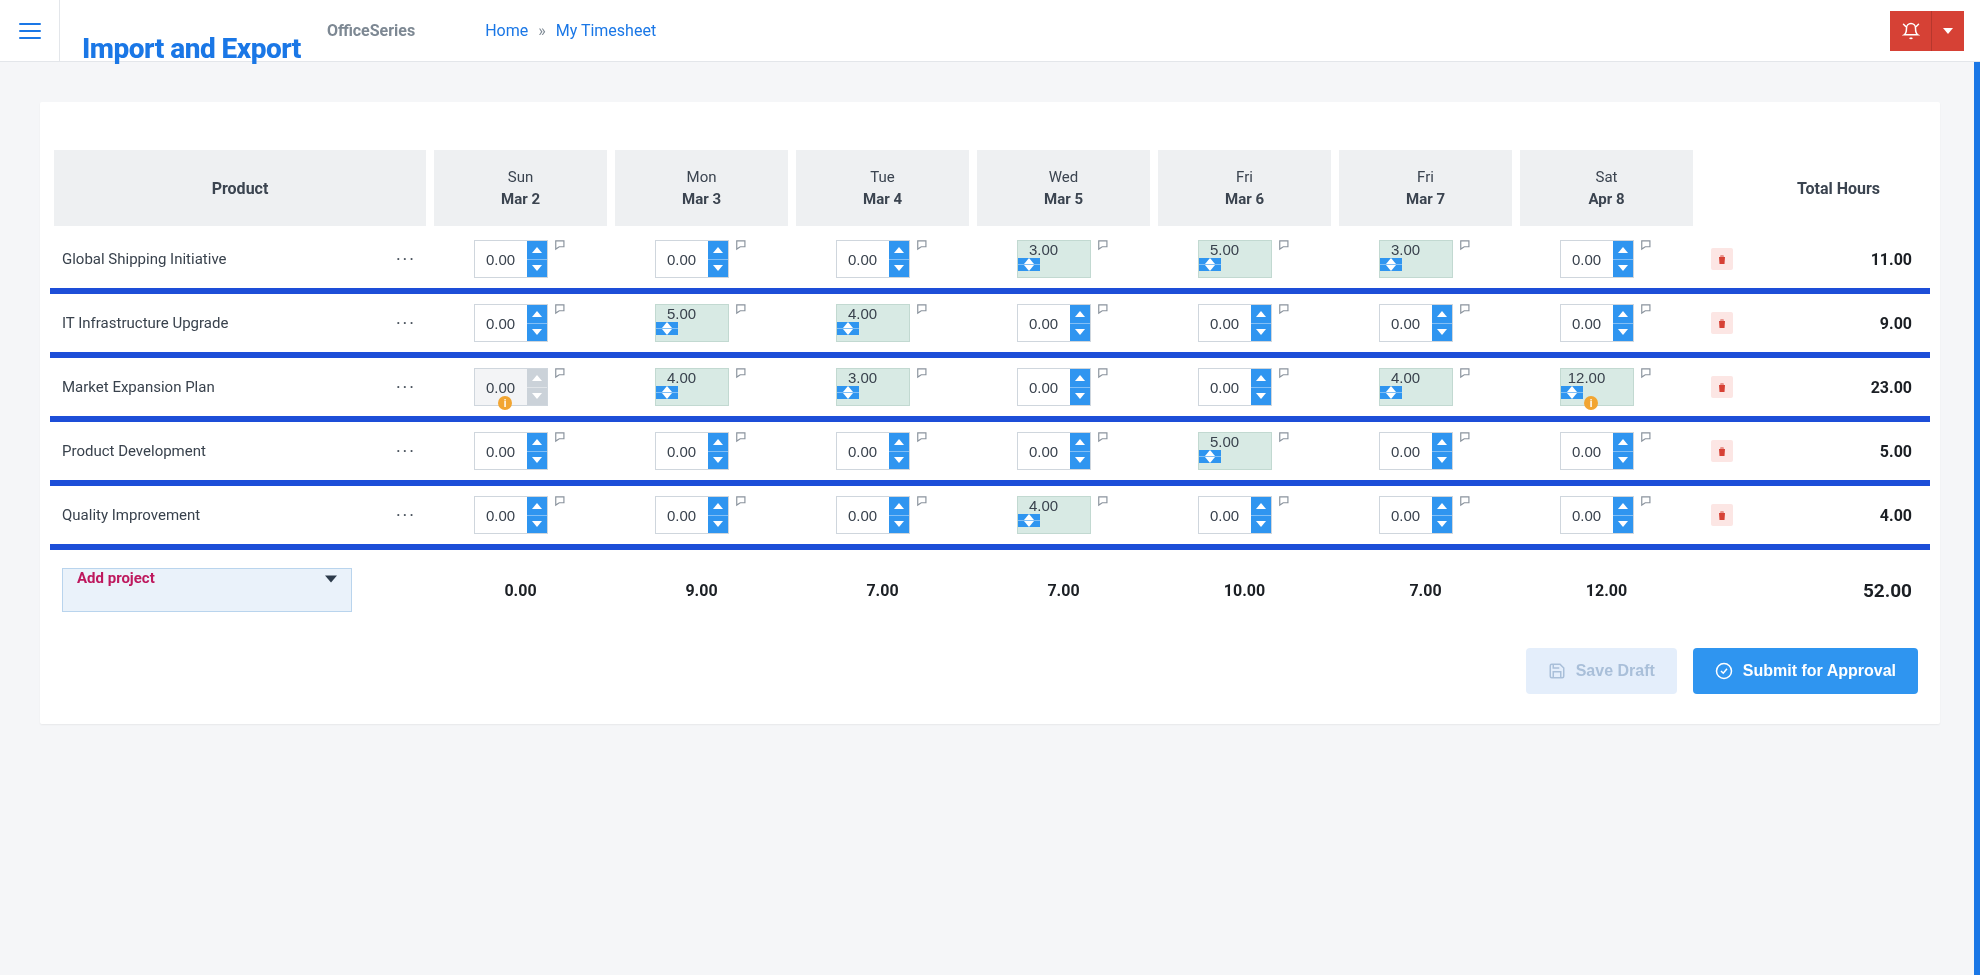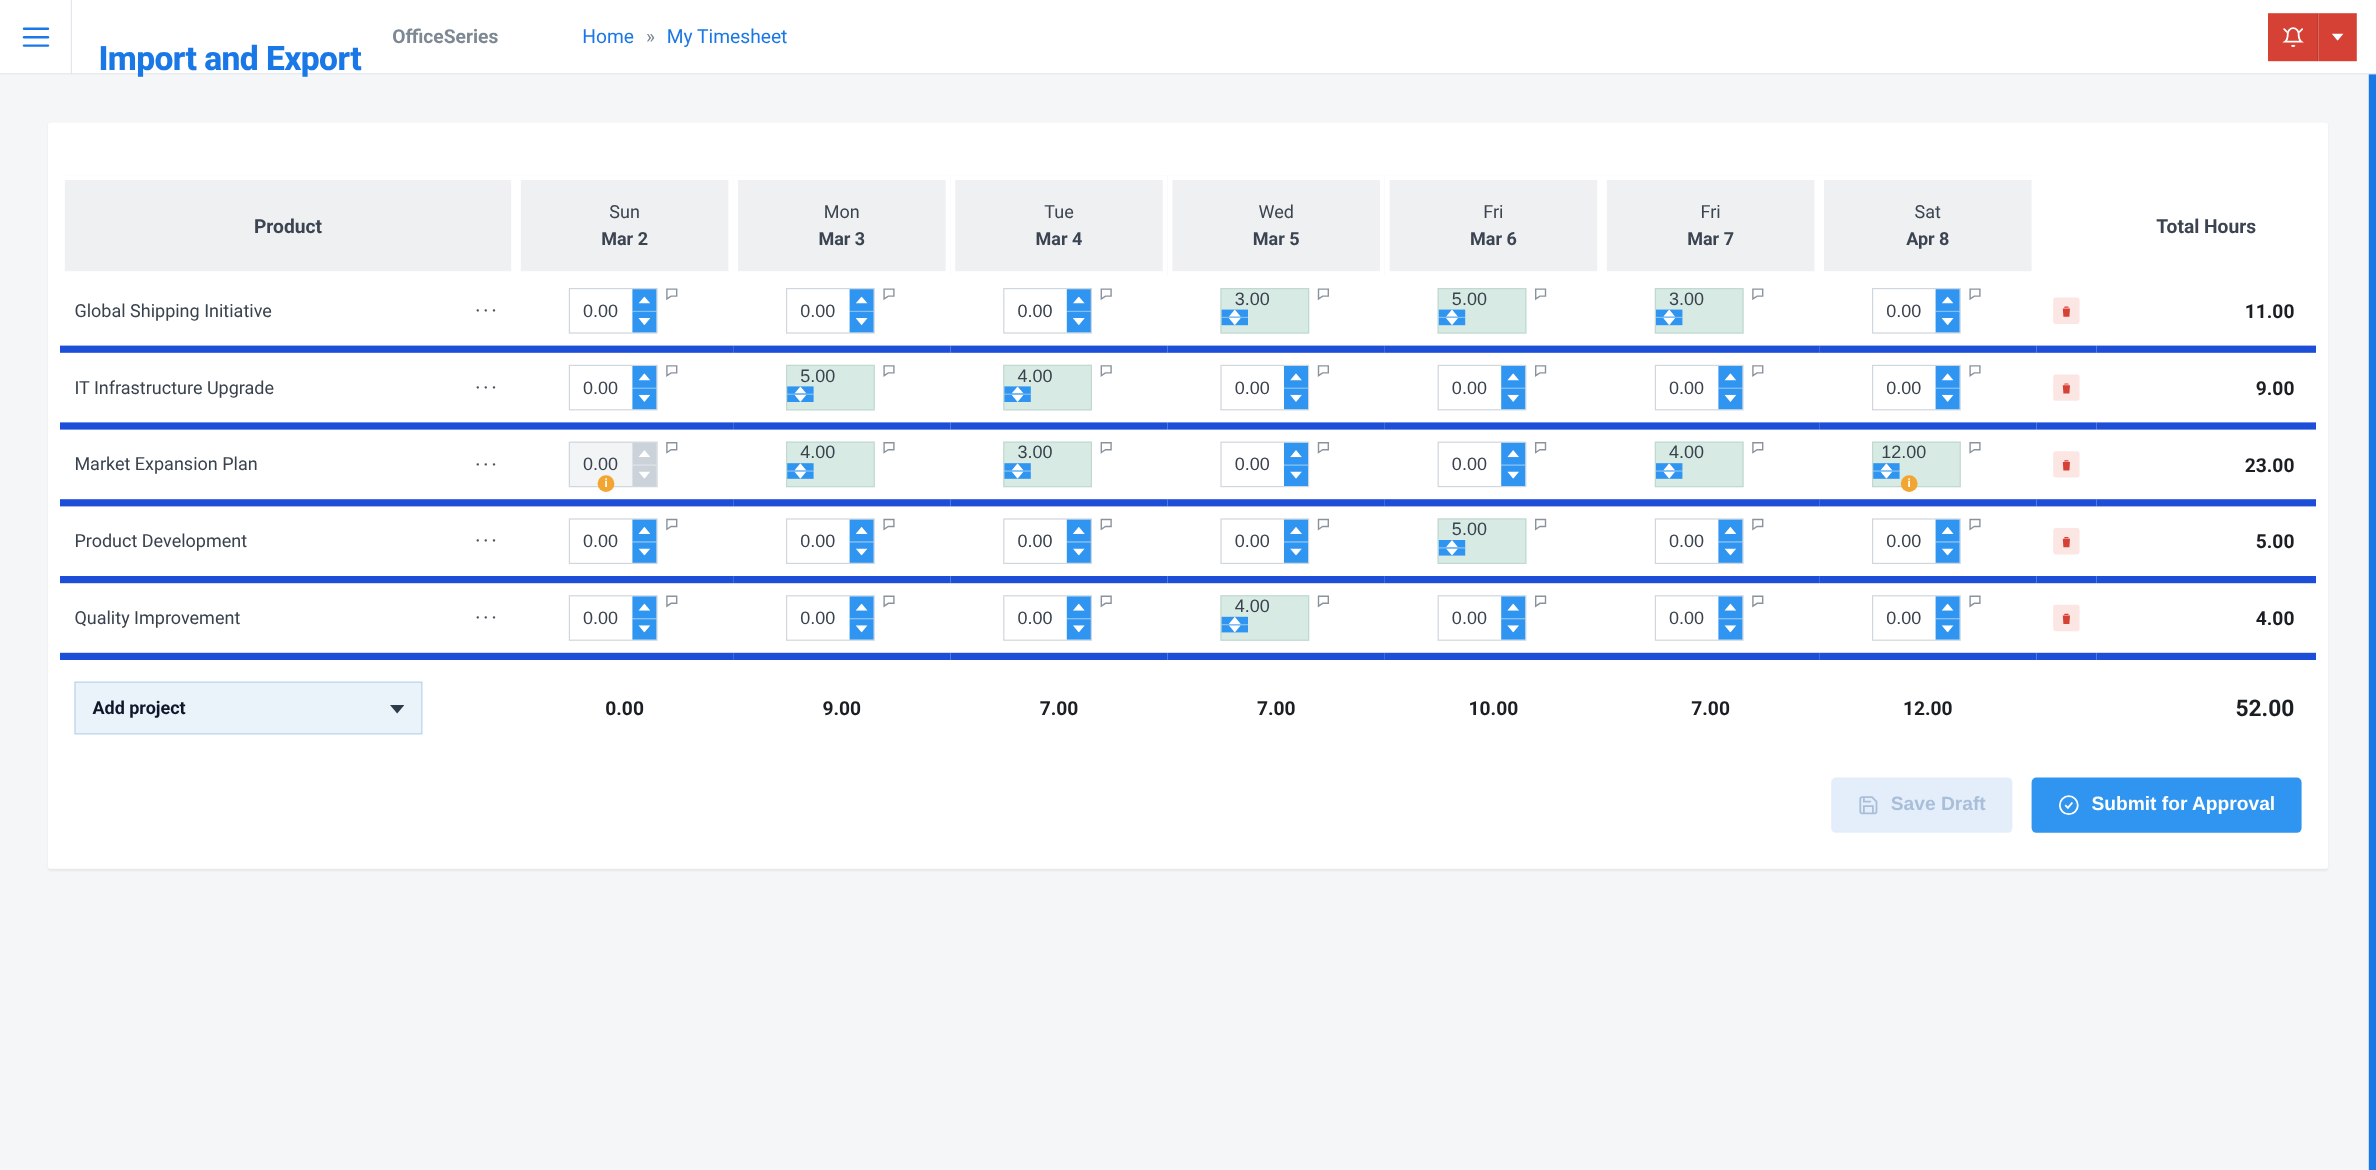--- a/index.html
+++ b/index.html
@@ -201,26 +201,26 @@
   color: #1b1f24;
 }
 tr.footer-row td:last-child { text-align: right; padding-right: 18px; font-size: 19px; }
 
 .add-project {
   width: 290px;
   height: 44px;
   background: #eaf2fa;
   border: 1px solid #b9d4ed;
   display: flex;
-  align-items: center;
+  align-items: flex-start;
   justify-content: space-between;
   padding: 0 14px;
   cursor: pointer;
   font-weight: 700;
-  color: #0f172a;
+  color: #be185d;
   font-size: 15px;
 }
 .add-project .caret-down { color: #2d3b4a; }
 
 .actions-row {
   display: flex;
   justify-content: flex-end;
   gap: 16px;
   padding: 26px 12px 0 0;
 }

